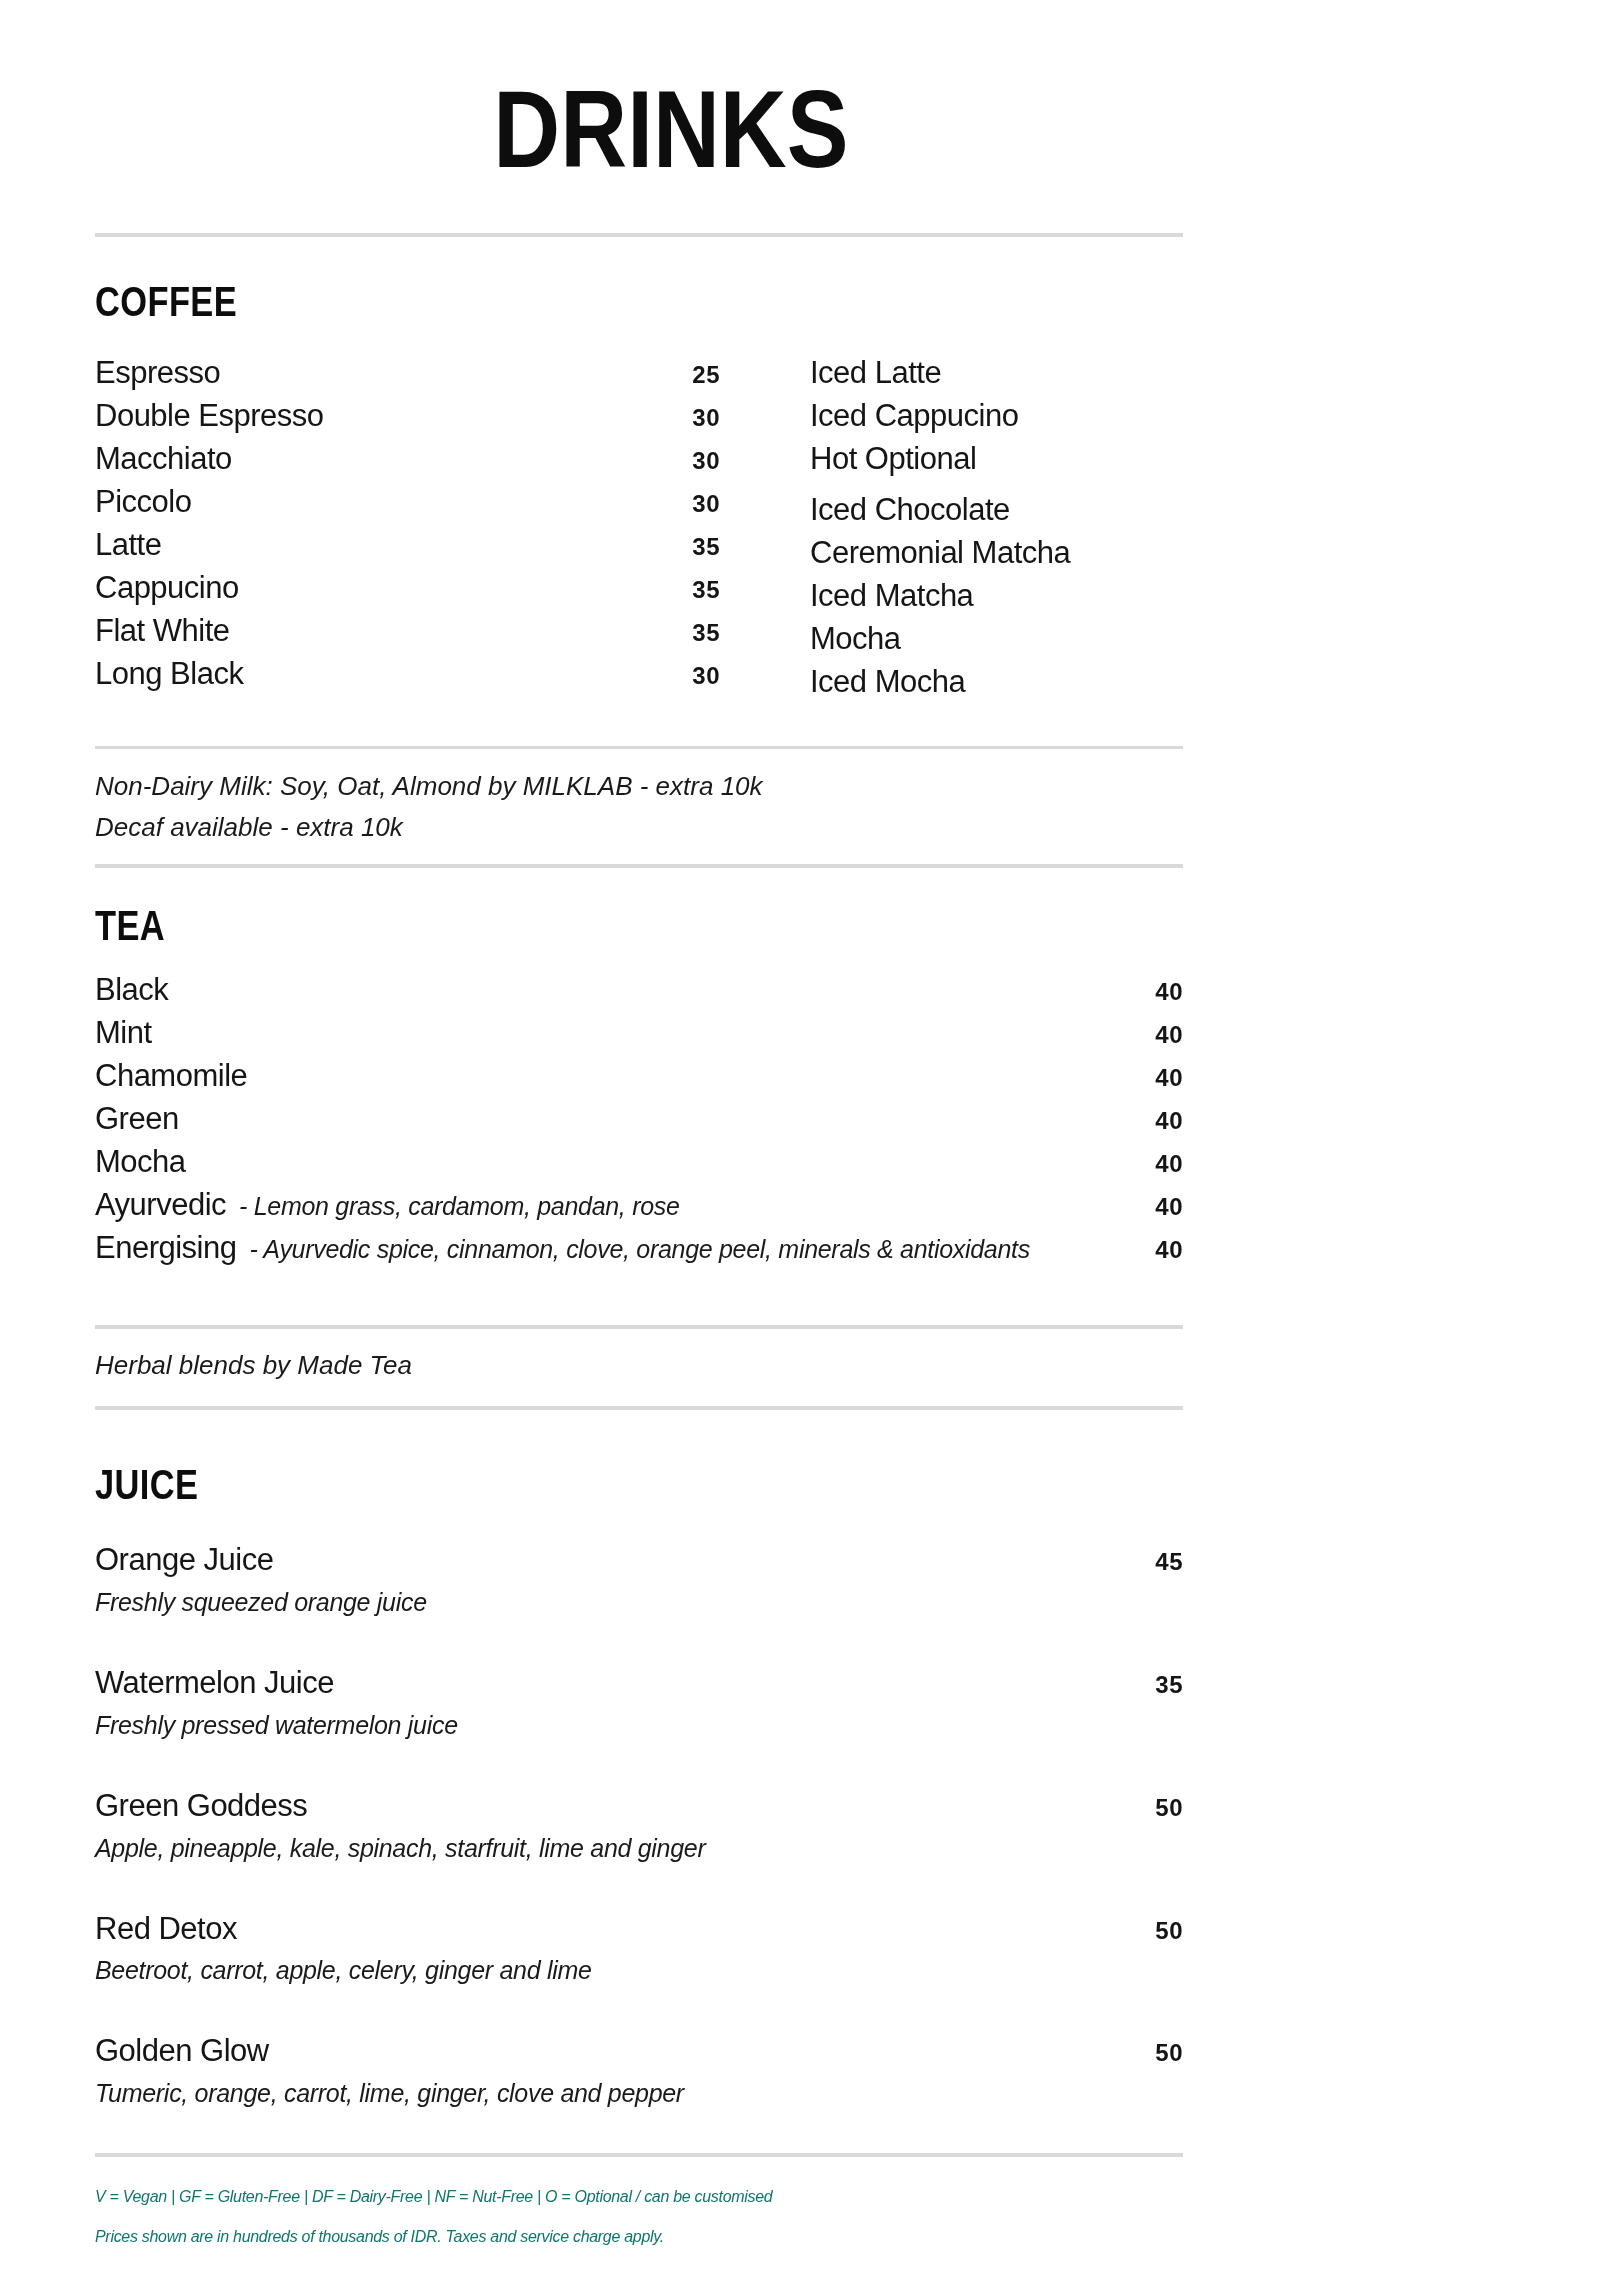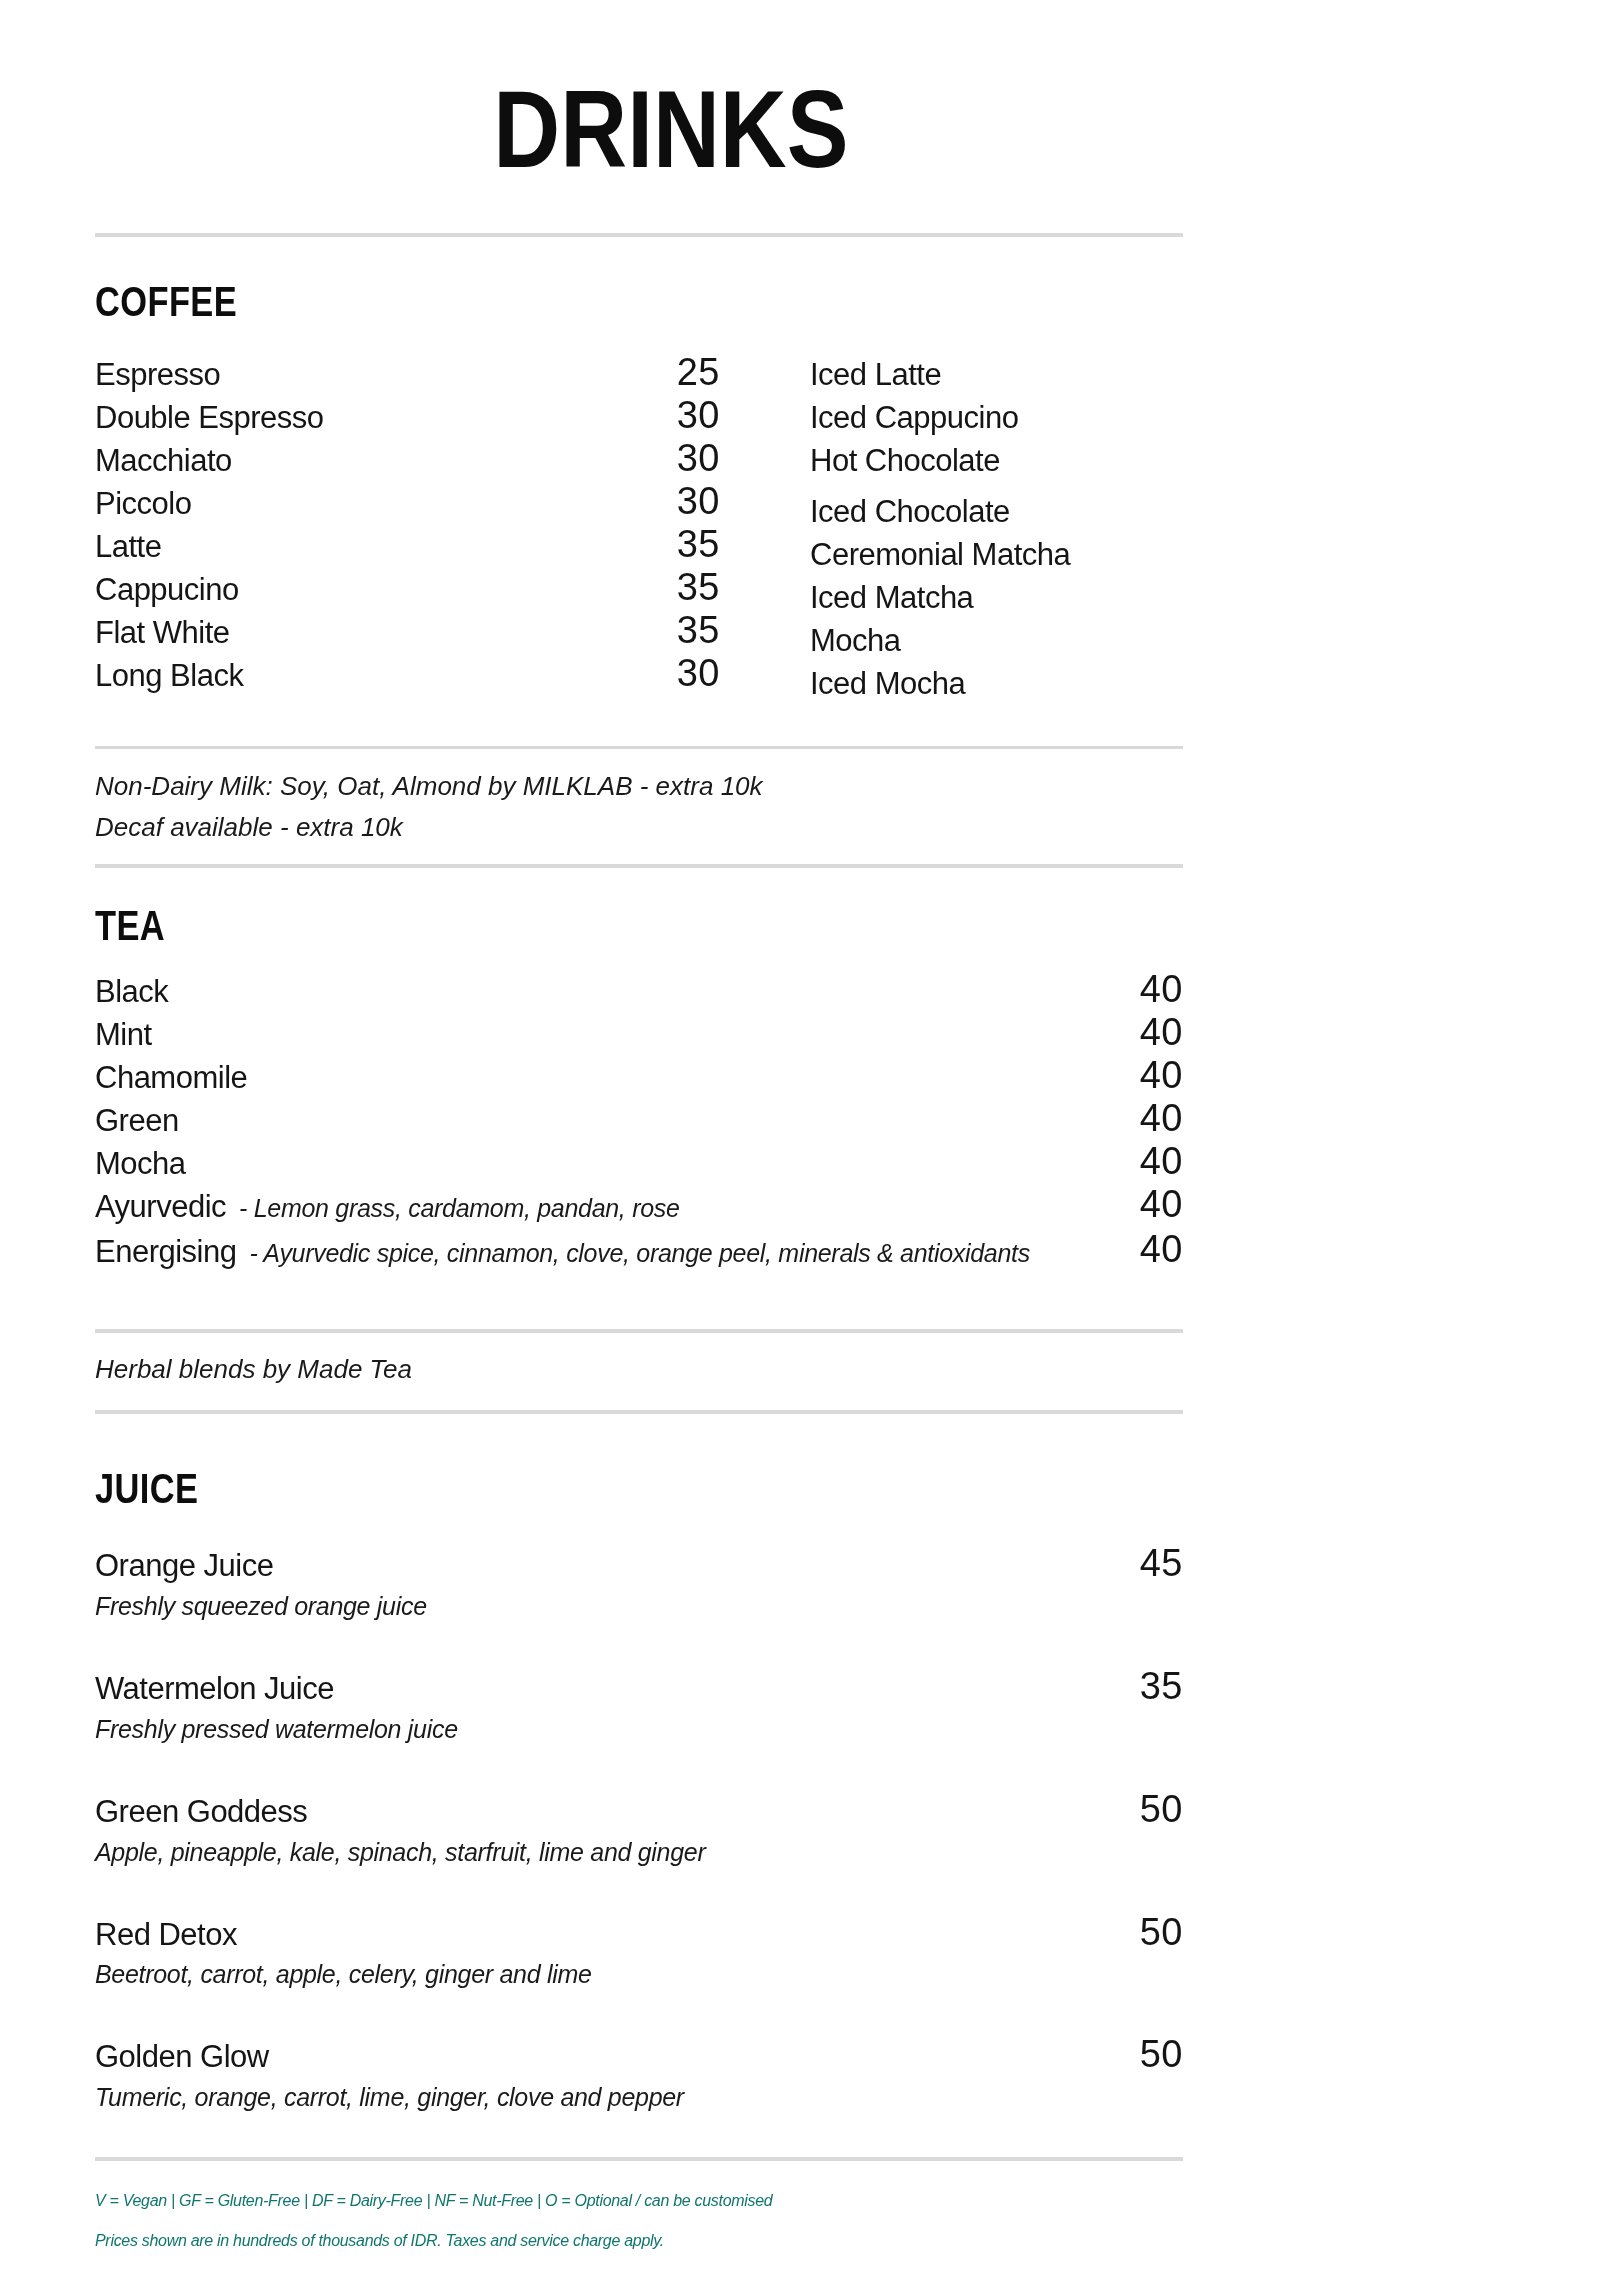--- a/index.html
+++ b/index.html
@@ -40,21 +40,21 @@
   .d3 { margin-top: 16.6px; }
   .d4 { margin-top: 55px; }
   .d5 { margin-top: 20px; }
   .d6 { margin-top: 26px; }
 
   
   .row {
     display: flex; justify-content: space-between; align-items: baseline;
     font-size: 31px; line-height: 41px; letter-spacing: -0.5px; color: #151515;
   }
-  .item-price { font-size: 38px; letter-spacing: 0.5px; }
+  .item-price { font-size: 24px; letter-spacing: 0.5px; font-weight: bold; }
 
   .coffee-grid {
     margin-top: 29.5px;
     display: grid;
     grid-template-columns: 625px 642px;
     column-gap: 90px;
   }
   .gap-above { margin-top: 7.4px; }
 
   .notes { margin-top: 16.6px; }
@@ -123,21 +123,21 @@
       <div>
         <div class="row">
             <span>Iced Latte</span>
             <span class="item-price">45</span>
           </div>
         <div class="row">
             <span>Iced Cappucino</span>
             <span class="item-price">45</span>
           </div>
         <div class="row">
-            <span>Hot Chocolate</span>
+            <span>Hot Optional</span>
             <span class="item-price">45</span>
           </div>
         <div class="row gap-above">
             <span>Iced Chocolate</span>
             <span class="item-price">55</span>
           </div>
         <div class="row">
             <span>Ceremonial Matcha</span>
             <span class="item-price">45</span>
           </div>

